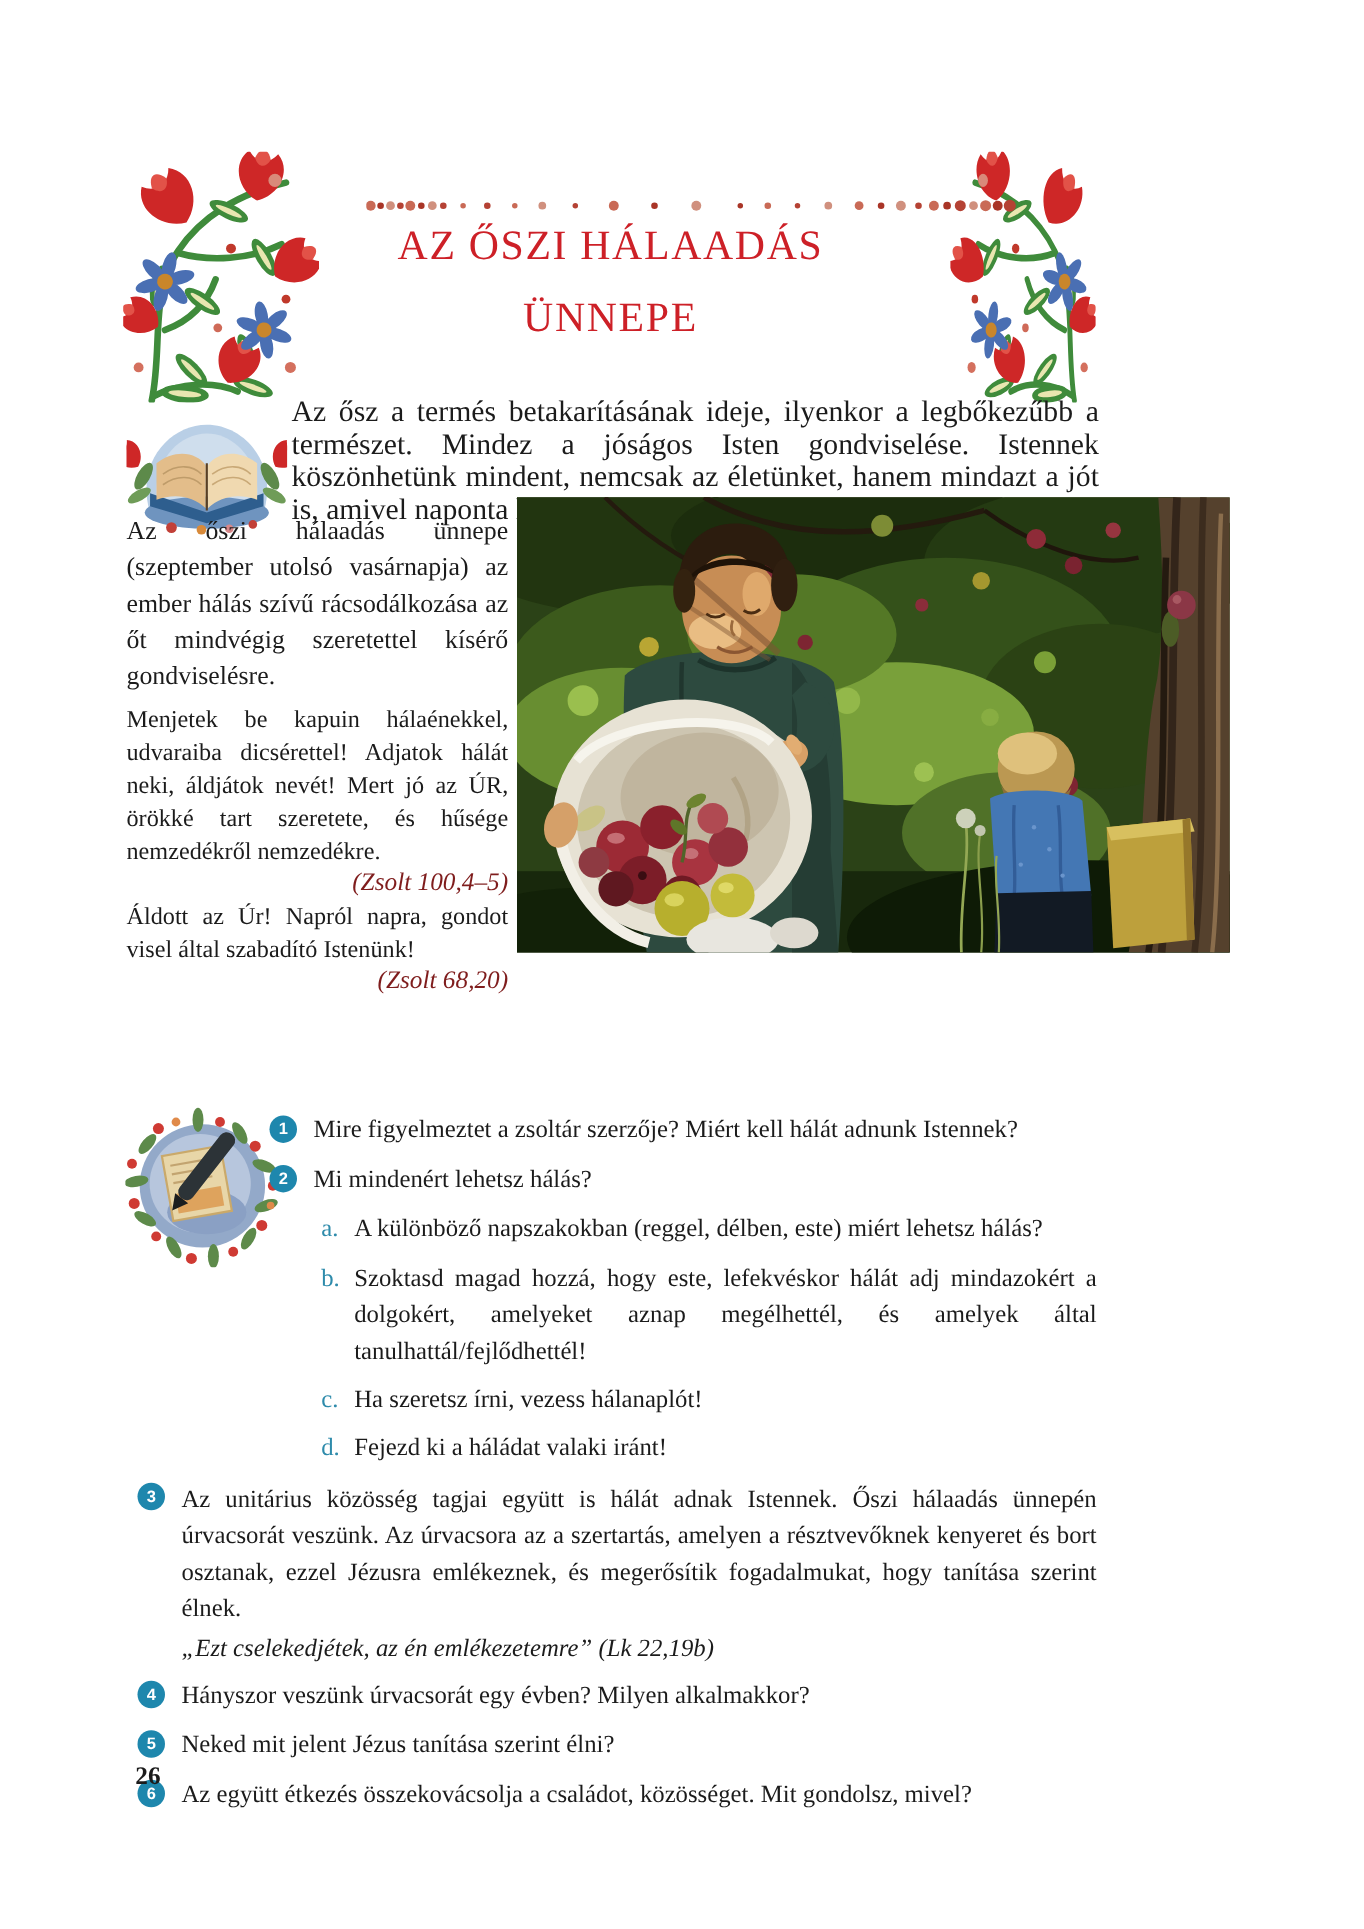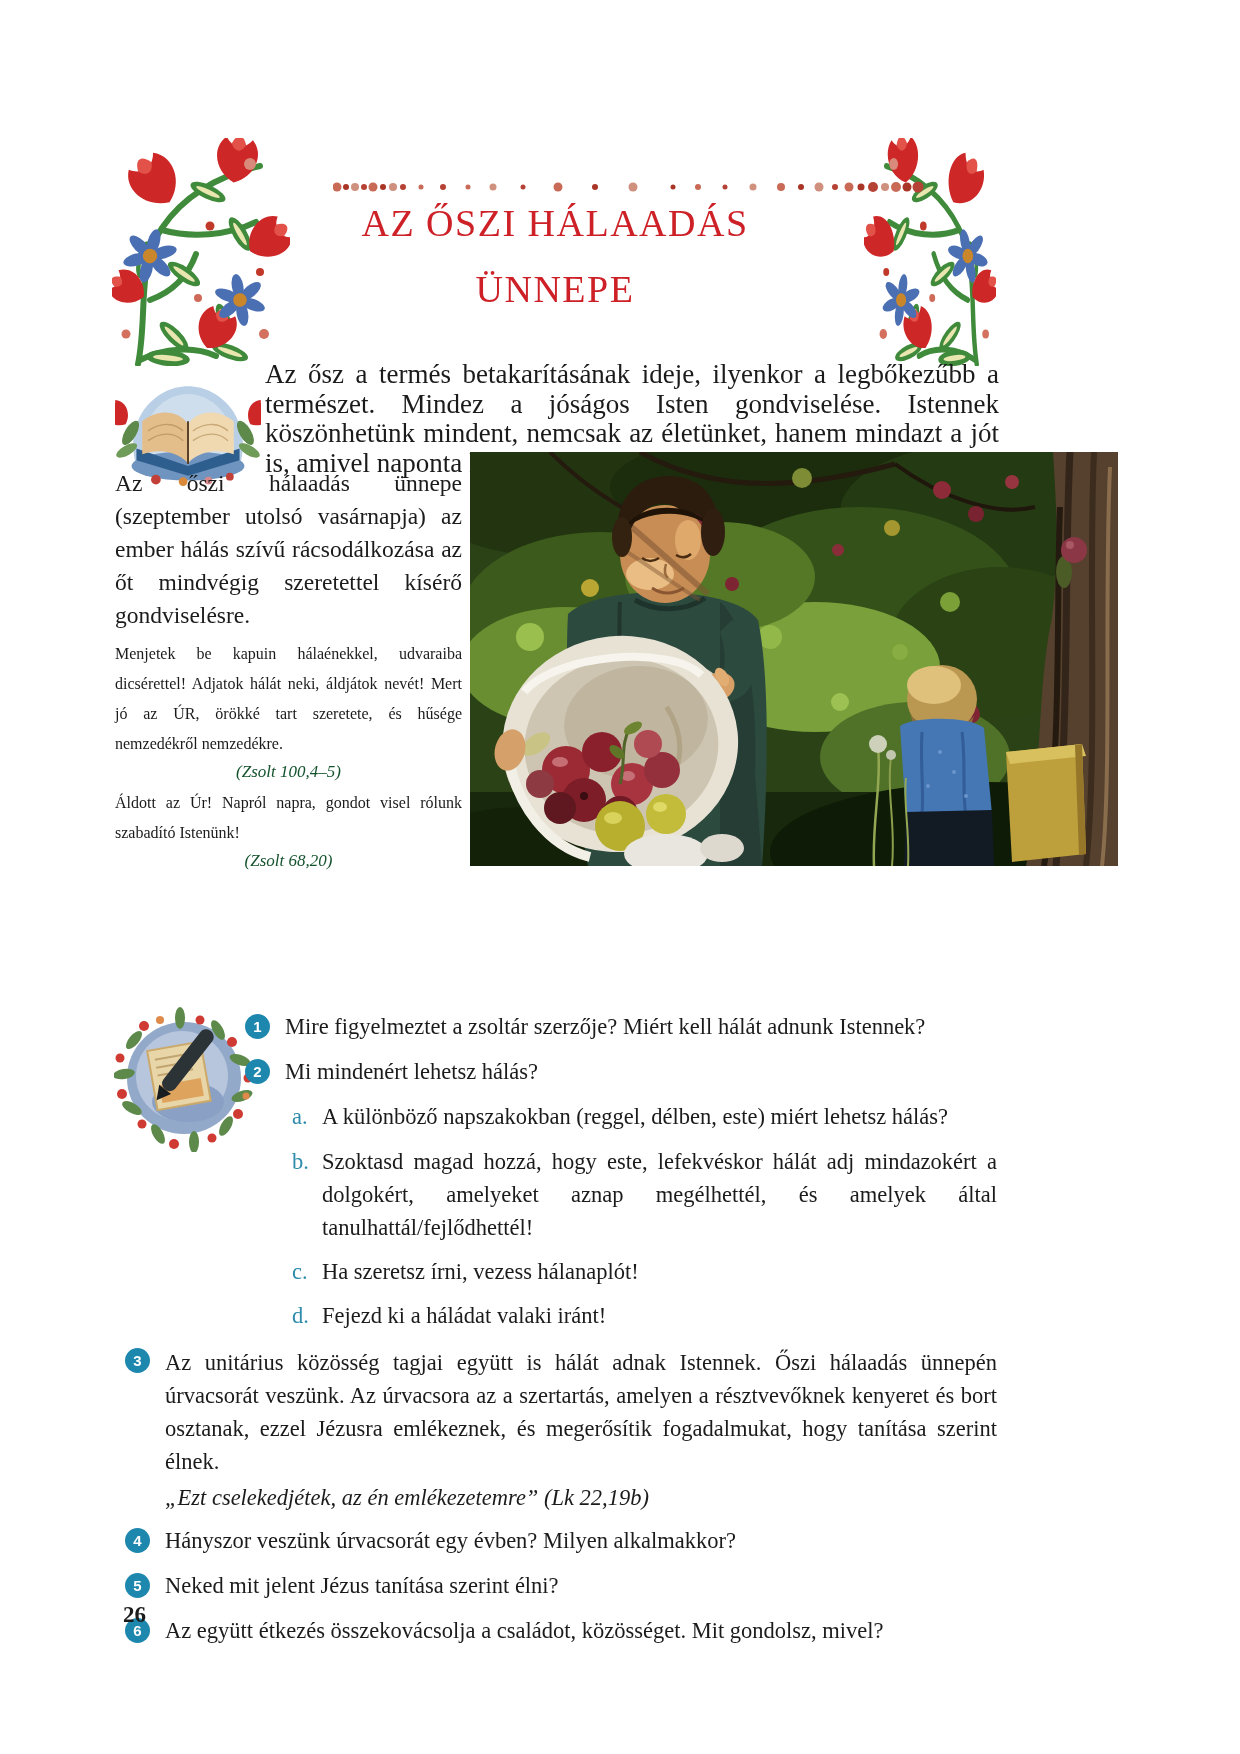--- a/index.html
+++ b/index.html
@@ -26,22 +26,22 @@
   .intro{
     position:absolute;left:115px;top:360px;width:884px;
     font-size:27px;line-height:29.5px;text-align:justify;
   }
   .book-icon-float{float:left;width:140px;height:104px;margin:12px 10px 0 0;}
   .book-icon-float svg{width:146px;height:116px;}
 
   
   .left-col{position:absolute;left:115px;top:467px;width:347px;}
   .lc-p{margin:0 0 7px;font-size:23.5px;line-height:33px;text-align:justify;}
-  .psalm{margin:0;font-size:16px;line-height:30px;text-align:justify;}
-  .ref{margin:2px 0 5px;font-size:17px;line-height:22px;font-style:italic;text-align:center;color:#14532d;}
+  .psalm{margin:0;font-size:22px;line-height:30px;text-align:justify;}
+  .ref{margin:2px 0 5px;font-size:23px;line-height:22px;font-style:italic;text-align:right;color:#7f1d1d;}
 
   .photo{position:absolute;left:470px;top:452px;width:648px;height:414px;}
   .photo svg{width:100%;height:100%;display:block;}
 
   
   .pencil-icon{position:absolute;left:114px;top:1004px;width:140px;height:148px;}
   .questions{
     position:absolute;left:115px;top:1012px;width:882px;
     font-size:22.5px;line-height:30px;
   }
@@ -189,21 +189,21 @@
         <circle cx="118" cy="107" r="4" fill="#c24038"></circle>
       </svg>
     </span>
     <span>Az ősz a termés betakarításának ideje, ilyenkor a legbőkezűbb a természet. Mindez a jóságos Isten gondviselése. Istennek köszönhetünk mindent, nemcsak az életünket, hanem mindazt a jót is, amivel naponta körülvesz minket, a lehetőségeinket.</span>
   </div>
 
   <div class="left-col">
     <p class="lc-p">Az őszi hálaadás ünnepe (szeptember utolsó vasárnapja) az ember hálás szívű rácsodálkozása az őt mindvégig szeretettel kísérő gondviselésre.</p>
     <p class="psalm">Menjetek be kapuin hálaénekkel, udvaraiba dicsérettel! Adjatok hálát neki, áldjátok nevét! Mert jó az ÚR, örökké tart szeretete, és hűsége nemzedékről nemzedékre.</p>
     <p class="ref">(Zsolt 100,4–5)</p>
-    <p class="psalm">Áldott az Úr! Napról napra, gondot visel rólunk szabadító Istenünk!</p>
+    <p class="psalm">Áldott az Úr! Napról napra, gondot visel által szabadító Istenünk!</p>
     <p class="ref">(Zsolt 68,20)</p>
   </div>
 
   <div class="photo">
     <svg viewBox="0 0 648 414" preserveAspectRatio="none">
       <rect width="648" height="414" fill="#2b4217"></rect>
       <ellipse cx="90" cy="45" rx="140" ry="60" fill="#223510"></ellipse>
       <ellipse cx="310" cy="35" rx="170" ry="55" fill="#1c2d0d"></ellipse>
       <ellipse cx="520" cy="60" rx="150" ry="70" fill="#243a12"></ellipse>
       <ellipse cx="130" cy="165" rx="140" ry="85" fill="#3c5a1c"></ellipse>

